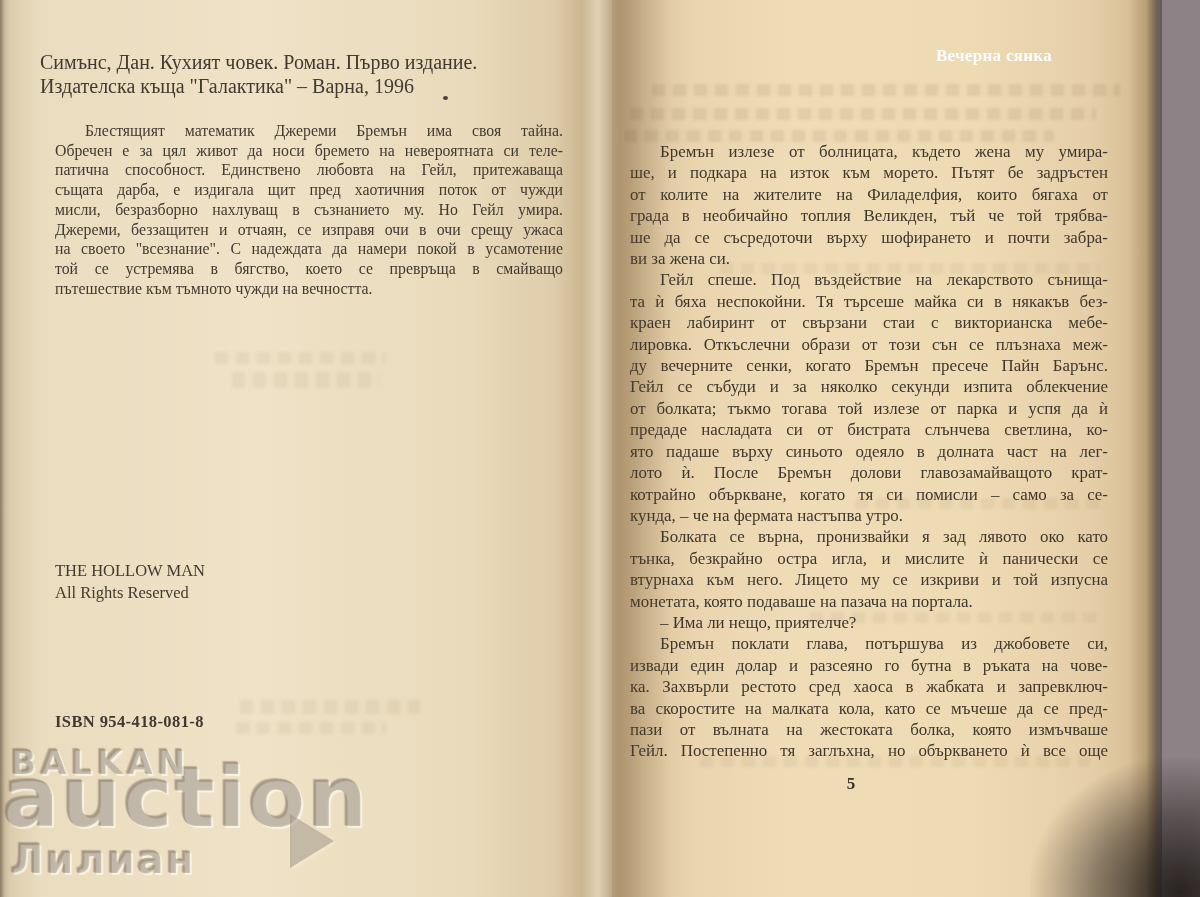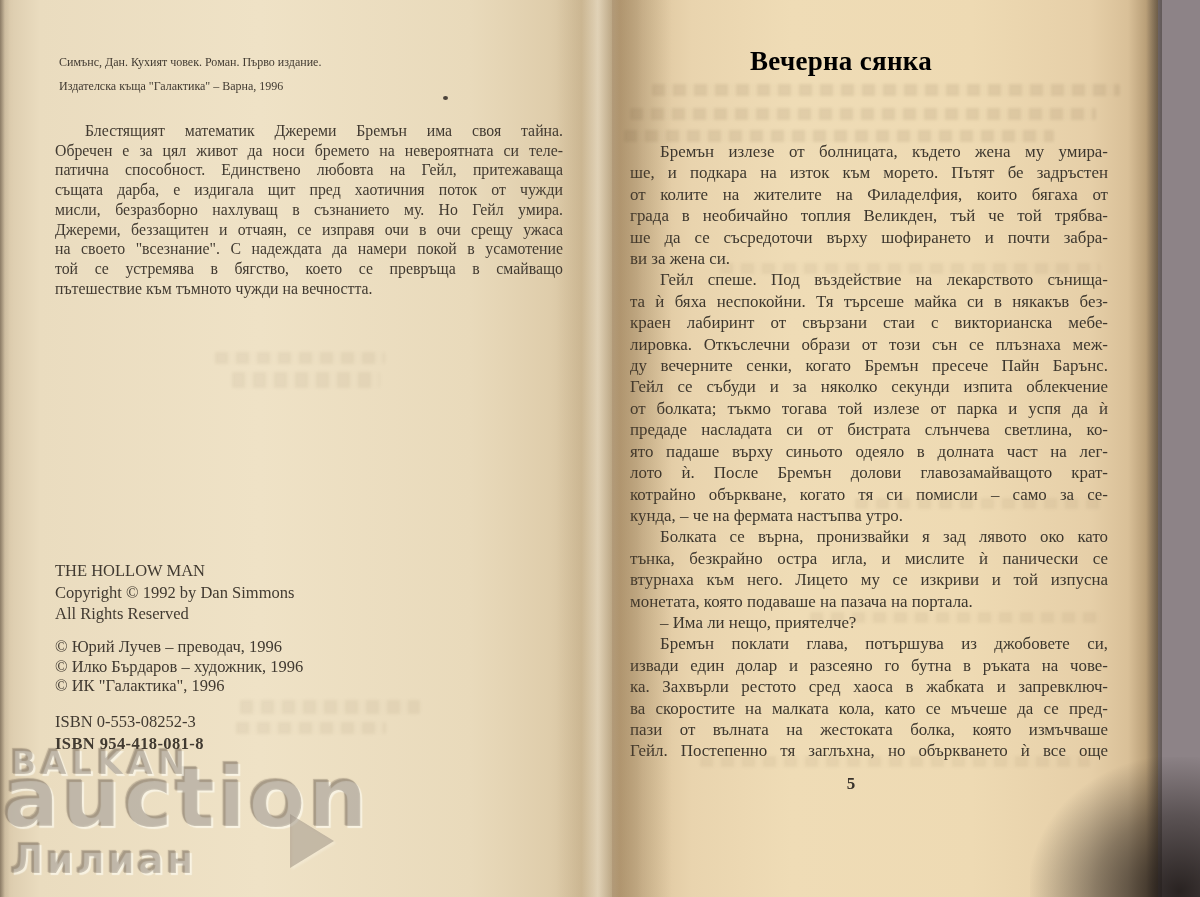--- a/index.html
+++ b/index.html
@@ -39,32 +39,32 @@
 
   
   .txt{position:absolute;color:#413a31;}
   .tline{text-align:justify;text-align-last:justify;}
   .tline.last{text-align-last:left;}
   .tline.indent{text-indent:30px;}
   .plain .tline{text-align:left;text-align-last:auto;}
   .para{margin:0;}
 
   
-  #biblio{left:59px;top:50px;width:512px;font-size:12px;line-height:24px;}
+  #biblio{left:40px;top:50px;width:512px;font-size:20px;line-height:24px;}
   #blurb{left:55px;top:121px;width:508px;font-size:15.8px;line-height:19.7px;}
   #copy-en{left:55px;top:560px;width:420px;font-size:16.5px;line-height:21.6px;}
   #copy-bg{left:55px;top:637px;width:440px;font-size:16.5px;line-height:19.5px;}
   #isbn{left:55px;top:711px;width:360px;font-size:16.5px;line-height:21.5px;}
   #isbn .bold{font-weight:bold;letter-spacing:.4px;}
   #speck{position:absolute;left:443px;top:96px;width:5px;height:4px;background:#4a423a;border-radius:50%;}
 
   
   #chapter-title{
     left:630px;top:46px;width:480px;padding-right:58px;box-sizing:border-box;
-    text-align:center;font-size:27px;font-weight:bold;color:#000000;letter-spacing:.3px;
+    text-align:right;font-size:17px;font-weight:bold;color:#ffffff;letter-spacing:.3px;
   }
   #body-text{left:630px;top:141px;width:478px;font-size:16.9px;line-height:21.4px;color:#3d372e;}
   #page-number{left:836px;top:774px;width:30px;text-align:center;font-size:17px;font-weight:bold;color:#39332c;}
 
   
   .ghost{
     position:absolute;pointer-events:none;border-radius:2px;
     background:repeating-linear-gradient(90deg,rgba(122,100,66,0.16) 0px,rgba(122,100,66,0.16) 13px,rgba(122,100,66,0.02) 13px,rgba(122,100,66,0.02) 21px);
     filter:blur(1.4px);opacity:.8;
   }
@@ -109,30 +109,23 @@
         <div class="tline">същата дарба, е издигала щит пред хаотичния поток от чужди</div>
         <div class="tline">мисли, безразборно нахлуващ в съзнанието му. Но Гейл умира.</div>
         <div class="tline">Джереми, беззащитен и отчаян, се изправя очи в очи срещу ужаса</div>
         <div class="tline">на своето "всезнание". С надеждата да намери покой в усамотение</div>
         <div class="tline">той се устремява в бягство, което се превръща в смайващо</div>
         <div class="tline last">пътешествие към тъмното чужди на вечността.</div>
       </div>
     </div>
   <div id="copy-en" class="txt plain">
       <div class="tline">THE HOLLOW MAN</div>
-      <div class="tline">Copyright © 1992 by Dan Simmons</div>
       <div class="tline">All Rights Reserved</div>
     </div>
-  <div id="copy-bg" class="txt plain">
-      <div class="tline">© Юрий Лучев – преводач, 1996</div>
-      <div class="tline">© Илко Бърдаров – художник, 1996</div>
-      <div class="tline">© ИК "Галактика", 1996</div>
-    </div>
   <div id="isbn" class="txt plain">
-    <div class="tline">ISBN 0-553-08252-3</div>
     <div class="tline bold">ISBN 954-418-081-8</div>
   </div>
 
   <div class="ghost soft" style="left:215px;top:352px;width:170px;height:12px;"></div>
   <div class="ghost soft" style="left:232px;top:372px;width:148px;height:16px;"></div>
   <div class="ghost soft" style="left:240px;top:700px;width:180px;height:14px;"></div>
   <div class="ghost soft" style="left:236px;top:722px;width:150px;height:12px;"></div>
 
   <div id="right-page" class="page"></div>
   <div id="chapter-title" class="txt">Вечерна сянка</div>

